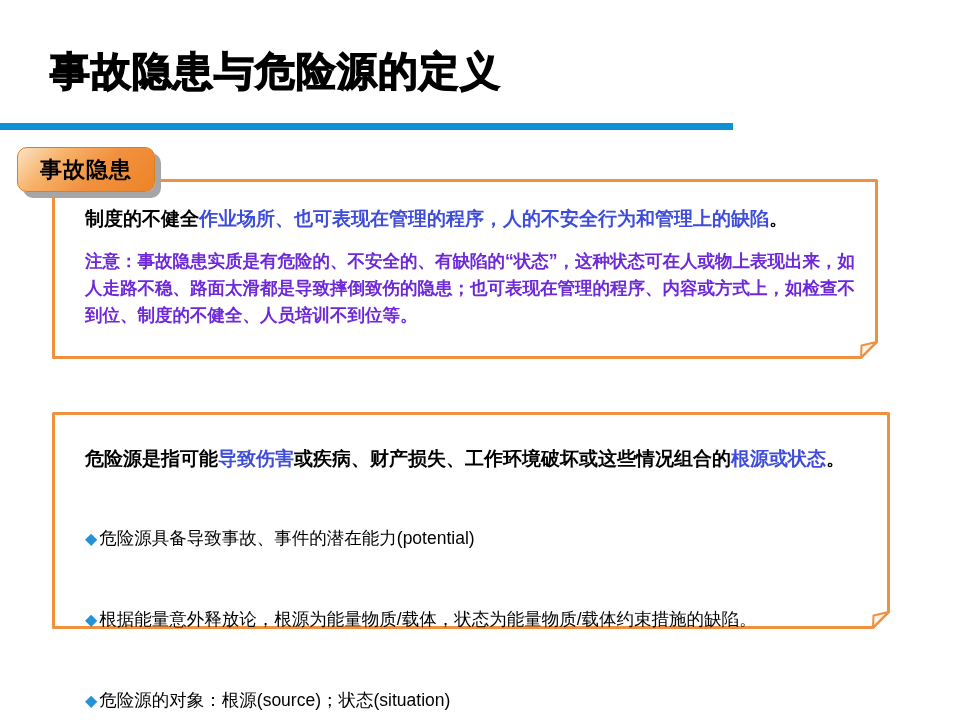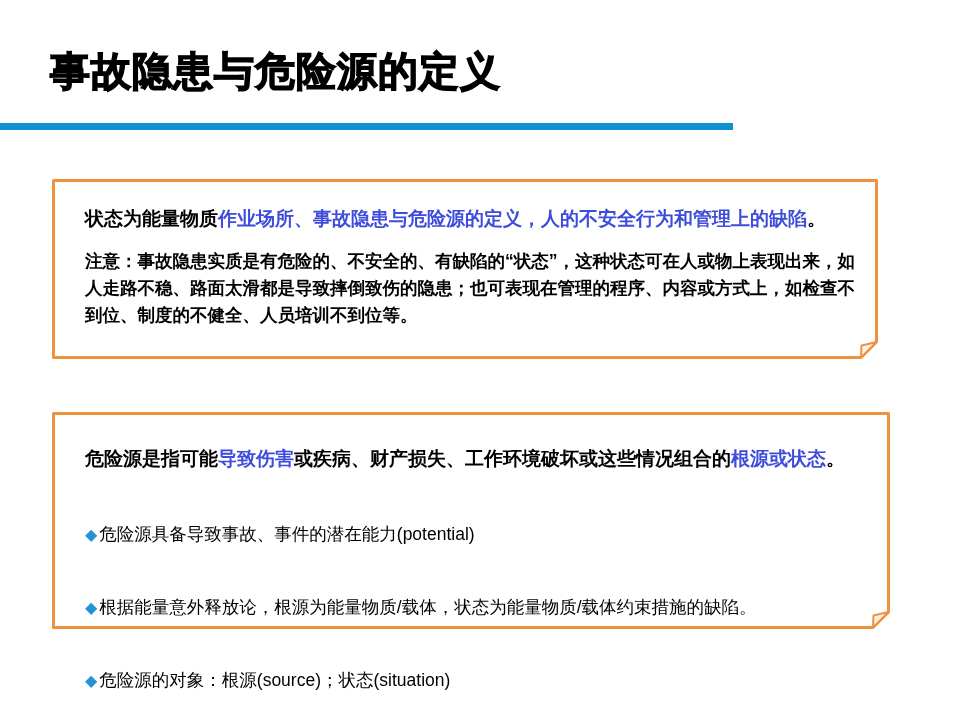--- a/index.html
+++ b/index.html
@@ -40,46 +40,49 @@
   .panel svg { position: absolute; left: 0; top: 0; }
   .panel-content { position: relative; z-index: 2; }
   .panel-1 .panel-content { padding: 25px 22px 0 33px; }
   .panel-2 .panel-content { padding: 32px 22px 0 33px; }
   .para {
     font-size: 19px; font-weight: bold; color: #000000;
     line-height: 30px; margin: 0;
   }
   .blue { color: #3E4CDB; }
   .note {
-    font-size: 17.5px; font-weight: bold; color: #000000;
+    font-size: 17.5px; font-weight: bold; color: #6d28d9;
     line-height: 27px; margin: 14px 0 0 0;
   }
   .bullets { margin: 16px 0 0 0; padding: 0; list-style: none; }
   .bullets li {
-    font-size: 17.5px; color: #000000; line-height: 24px;
+    font-size: 17.5px; color: #000000; line-height: 33px;
     margin-bottom: 10px; white-space: nowrap; margin-top: 48px;
   }
   .bullet-marker { color: #2492D6; font-size: 16px; margin-right: 2px; }
 </style>
 </head>
 <body>
 
 <div class="slide">
 
   <div class="slide-title">事故隐患与危险源的定义</div>
   <div class="title-rule"></div>
 
+  <div class="section-label label-1">
+    <span>事故隐患</span>
+  </div>
 
   <div class="panel panel-1">
     <svg width="826" height="180" viewBox="0 0 826 180">
       <path d="M1.5,1.5 H824.5 V163 L809,178.5 H1.5 Z" fill="#ffffff" stroke="#F0913F" stroke-width="3" stroke-linejoin="round"></path>
       <path d="M809,178.5 L824.5,163 L809.5,166.5 Z" fill="#FDF3E7" stroke="#F0913F" stroke-width="2" stroke-linejoin="round"></path>
     </svg>
     <div class="panel-content">
-      <p class="para"><span>状态为能量物质</span><span class="blue">作业场所、事故隐患与危险源的定义，人的不安全行为和管理上的缺陷</span><span>。</span></p>
+      <p class="para"><span>制度的不健全</span><span class="blue">作业场所、也可表现在管理的程序，人的不安全行为和管理上的缺陷</span><span>。</span></p>
       <p class="note">注意：事故隐患实质是有危险的、不安全的、有缺陷的“状态”，这种状态可在人或物上表现出来，如人走路不稳、路面太滑都是导致摔倒致伤的隐患；也可表现在管理的程序、内容或方式上，如检查不到位、制度的不健全、人员培训不到位等。</p>
     </div>
   </div>
 
 
   <div class="panel panel-2">
     <svg width="838" height="217" viewBox="0 0 838 217">
       <path d="M1.5,1.5 H836.5 V200 L821,215.5 H1.5 Z" fill="#ffffff" stroke="#F0913F" stroke-width="3" stroke-linejoin="round"></path>
       <path d="M821,215.5 L836.5,200 L821.5,203.5 Z" fill="#FDF3E7" stroke="#F0913F" stroke-width="2" stroke-linejoin="round"></path>
     </svg>

